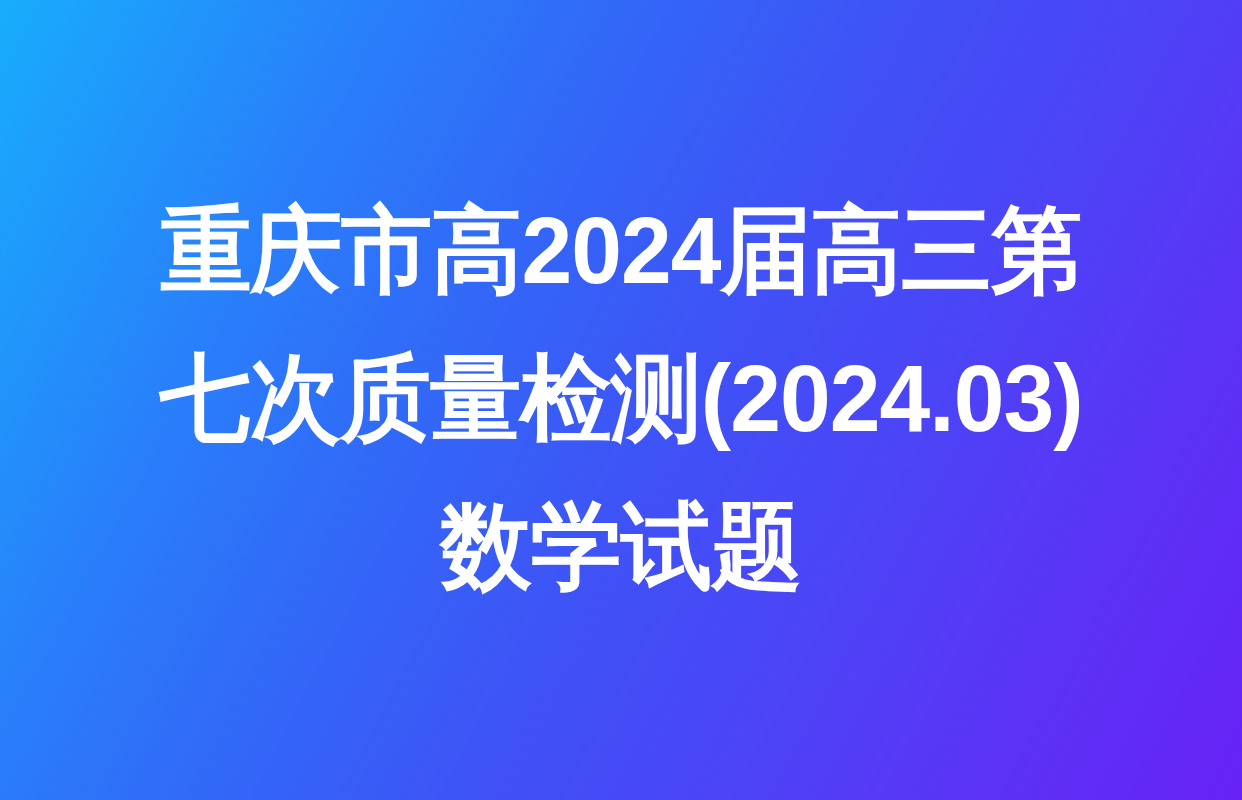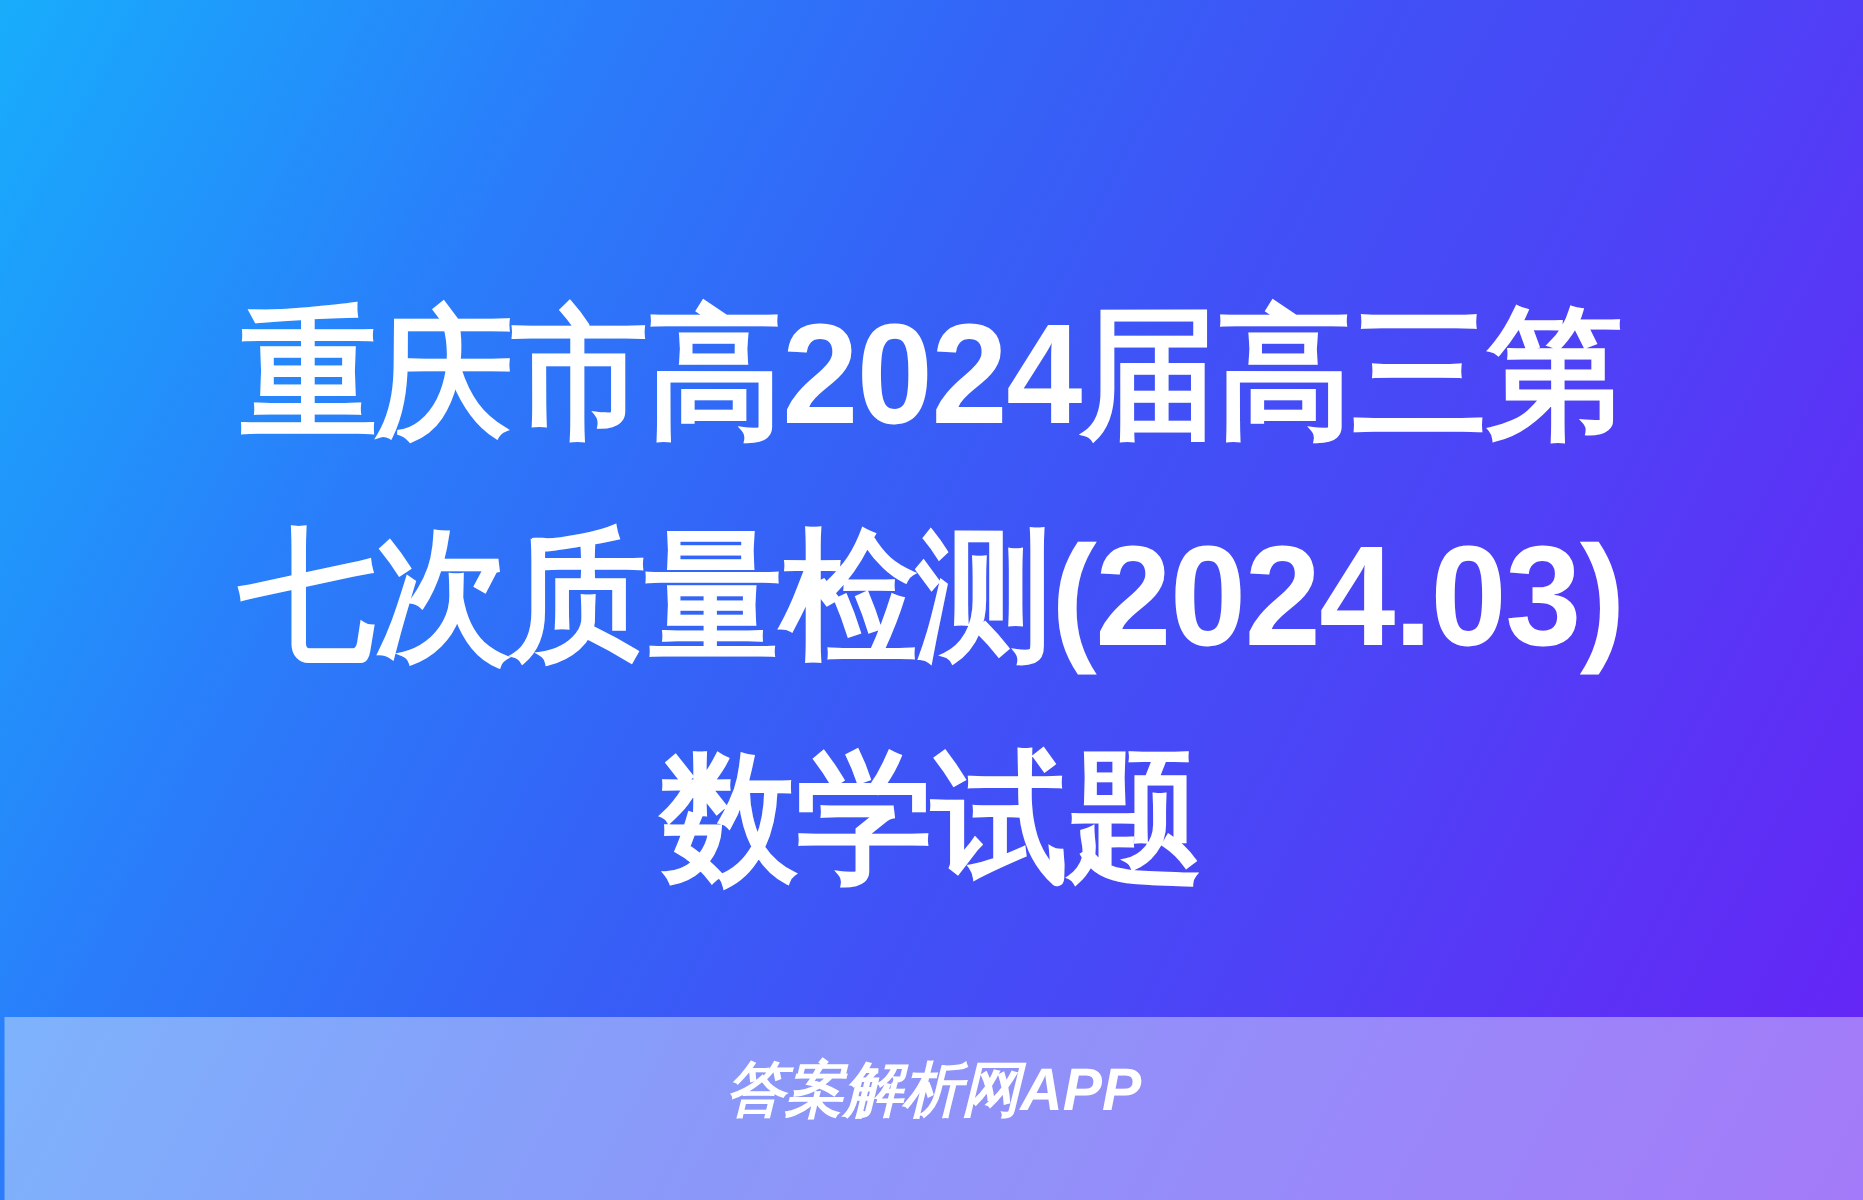--- a/index.html
+++ b/index.html
@@ -81,17 +81,14 @@
 <body>
 
 <div id="poster">
 
   <div id="title-block">
     <span class="title-line">重庆市高2024届高三第</span>
     <span class="title-line">七次质量检测(2024.03)</span>
     <span class="title-line">数学试题</span>
   </div>
 
-  <div id="watermark-band">
-    <div id="watermark-text">答案解析网APP</div>
-  </div>
 
 </div>
 
 </body></html>

